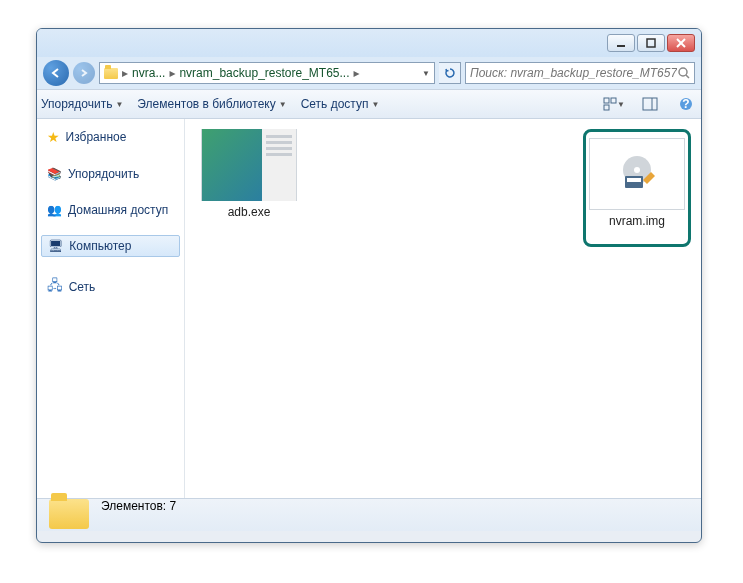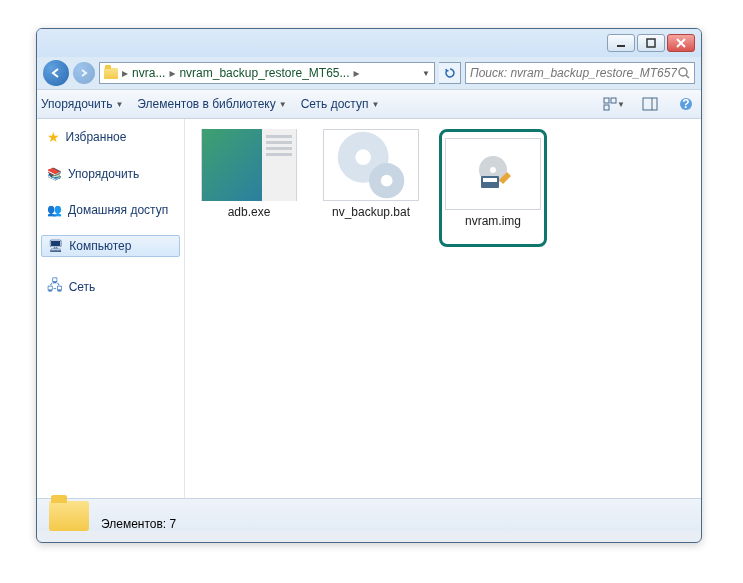--- a/index.html
+++ b/index.html
@@ -26,27 +26,27 @@
 .tool-spacer { flex: 1; }
 .tool-icon { width: 22px; height: 22px; display: flex; align-items: center; justify-content: center; color: #4a6a8a; }
 
 .body-area { display: flex; height: calc(100% - 28px - 32px - 30px - 44px); }
 .sidebar { width: 148px; background: #fff; border-right: 1px solid #e0e6ec; padding: 6px 0; }
 .side-item { display: flex; align-items: center; gap: 6px; padding: 4px 10px; color: #1a3c6e; }
 .side-item.selected { background: linear-gradient(#eaf3fc, #d6e8fa); border: 1px solid #a8c8e8; border-radius: 2px; margin: 0 4px; padding: 3px 6px; }
 .side-spacer { height: 14px; }
 
 .content { flex: 1; background: #fff; padding: 10px; overflow: auto; }
-.grid { display: flex; flex-wrap: wrap; gap: 6px 14px; align-content: flex-start; }
+.grid { display: flex; flex-wrap: wrap; gap: 6px 14px; align-content: flex-start; justify-content: space-between; }
 .file { width: 108px; display: flex; flex-direction: column; align-items: center; gap: 4px; }
 .file .thumb { width: 96px; height: 72px; border: 1px solid #d0d6dc; background: #fff; display: flex; align-items: center; justify-content: center; position: relative; }
 .file .label { text-align: center; color: #222; line-height: 1.2; word-break: break-word; }
 .file.highlighted { border: 3px solid #0f766e; border-radius: 8px; padding: 6px 4px 16px; }
 
-.statusbar { height: 33px; background: linear-gradient(#eef3f9, #e3ecf6); border-top: 1px solid #c8d4e2; display: flex; align-items: flex-end; padding: 0 12px; gap: 12px; }
+.statusbar { height: 33px; background: linear-gradient(#eef3f9, #e3ecf6); border-top: 1px solid #c8d4e2; display: flex; align-items: flex-start; padding: 0 12px; gap: 12px; }
 
 .folder-icon { width: 40px; height: 30px; background: linear-gradient(#fce28b, #f4c94a); border-radius: 3px; position: relative; }
 .folder-icon::before { content: ""; position: absolute; top: -6px; left: 2px; width: 16px; height: 8px; background: #f4c94a; border-radius: 2px 2px 0 0; }
 
 .mini-folder { width:14px;height:11px;background:linear-gradient(#fce28b,#f4c94a);border-radius:1px;display:inline-block;position:relative; }
 .mini-folder::before{content:"";position:absolute;top:-3px;left:1px;width:6px;height:4px;background:#f4c94a;border-radius:1px 1px 0 0;}
 
 
 .exe-thumb { width: 96px; height: 72px; display: flex; }
 .exe-thumb .doc { width: 60px; background: linear-gradient(135deg,#3fa06f,#2b7fa0); }
@@ -189,31 +189,20 @@
                 <div class="doc"></div>
                 <div class="side">
                   <div></div>
                   <div></div>
                   <div></div>
                   <div></div>
                 </div>
               </div>
             </div>
           <div class="label">adb.exe</div>
-        </div>
-        <div class="file">
-          <div class="thumb">
-              <svg class="gear-thumb" viewBox="0 0 48 48">
-                <circle cx="20" cy="20" r="13" fill="#d8e3ee"></circle>
-                <circle cx="20" cy="20" r="4" fill="#fff"></circle>
-                <circle cx="32" cy="32" r="9" fill="#c8d6e4"></circle>
-                <circle cx="32" cy="32" r="3" fill="#fff"></circle>
-              </svg>
-            </div>
-          <div class="label">nv_backup.bat</div>
         </div>
         <div class="file highlighted">
           <div class="thumb">
               <svg width="44" height="44" viewBox="0 0 44 44">
                 <circle cx="22" cy="18" r="14" fill="#d0d5da"></circle>
                 <circle cx="22" cy="18" r="3" fill="#fff"></circle>
                 <rect x="10" y="24" width="18" height="12" rx="1" fill="#4a6a8a"></rect>
                 <rect x="12" y="26" width="14" height="4" fill="#fff"></rect>
                 <path d="M28 28 L36 20 L40 24 L32 32 Z" fill="#e8a53a"></path>
               </svg>

